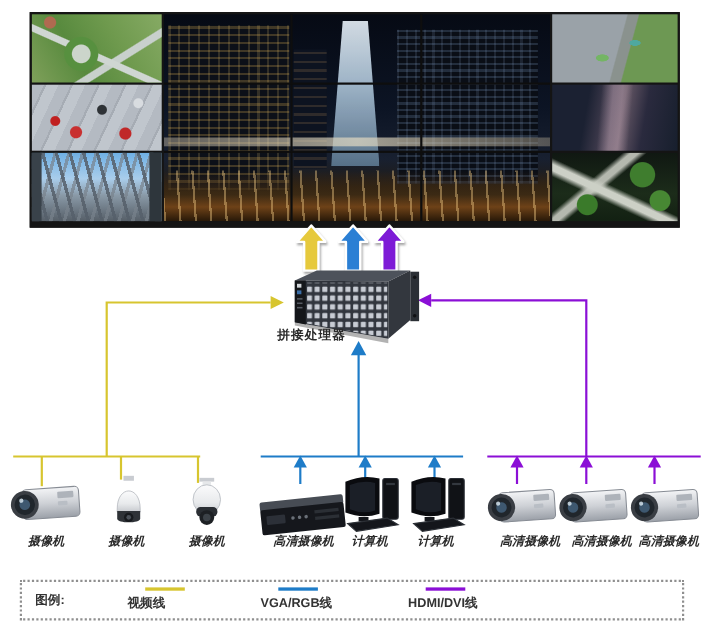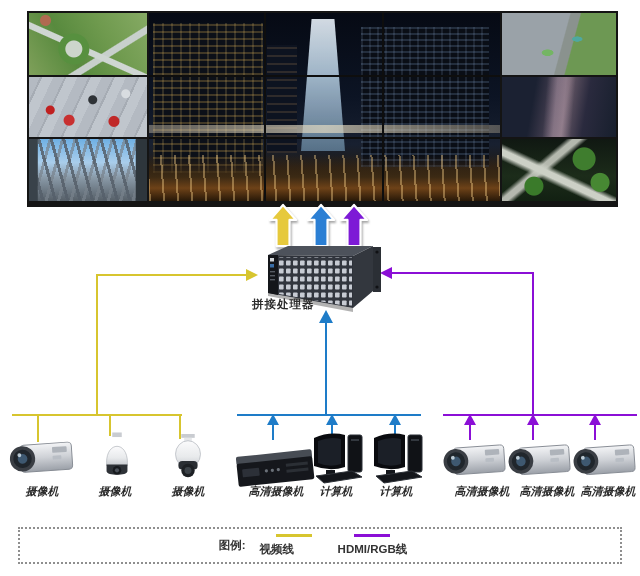--- a/index.html
+++ b/index.html
@@ -72,23 +72,23 @@
   .bigarrow{position:absolute;top:203px;width:28px;height:45px;
       filter:drop-shadow(1.5px 2px 1px rgba(60,60,60,.45));}
   .ba-video{left:269px;} .ba-vga{left:307px;} .ba-hdmi{left:340px;}
   .processor{position:absolute;left:250px;top:243px;}
   .label{position:absolute;font-size:11.5px;font-weight:bold;color:#2b2b2b;white-space:nowrap;}
   .proc-label{left:252px;top:297px;letter-spacing:1px;}
   .dev{position:absolute;}
   .dlabel{top:484px;transform:translateX(-50%);font-size:11px;font-style:italic;}
   
   .legend{position:absolute;left:18px;top:527px;width:588px;height:33px;
-      border:2px dotted #8f8f8f;display:flex;align-items:center;padding-left:12px;justify-content:center;}
+      border:2px dotted #8f8f8f;display:flex;align-items:center;padding-left:12px;}
   .legend-title{font-size:11.5px;font-weight:bold;color:#333;margin-right:14px;}
-  .legend-item{display:inline-block;margin-right:26px;}
+  .legend-item{display:inline-block;margin-right:26px;margin-left:43px;}
   .legend-swatch{display:block;width:36px;height:3px;margin:0 0 2px 16px;}
   .legend-text{font-size:11.5px;font-weight:bold;color:#333;}
 </style>
 </head>
 <body>
 
 <div class="stage">
 
   <svg width="0" height="0" style="position:absolute" aria-hidden="true">
     <defs>
@@ -297,18 +297,22 @@
   <div class="label dlabel" style="left:547px">高清摄像机</div>
   <div class="label dlabel" style="left:608px">高清摄像机</div>
 
   <div class="legend">
     <span class="legend-title">图例:</span>
     <span class="legend-item">
       <span class="legend-swatch" style="background: rgb(215, 197, 47);"></span>
       <span class="legend-text">视频线</span>
     </span>
     <span class="legend-item">
+      <span class="legend-swatch" style="background: rgb(30, 124, 200);"></span>
+      <span class="legend-text">VGA/RGB线</span>
+    </span>
+    <span class="legend-item">
       <span class="legend-swatch" style="background: rgb(139, 15, 214);"></span>
-      <span class="legend-text">HDMI/RGB线</span>
+      <span class="legend-text">HDMI/DVI线</span>
     </span>
   </div>
 
 </div>
 
 </body></html>

